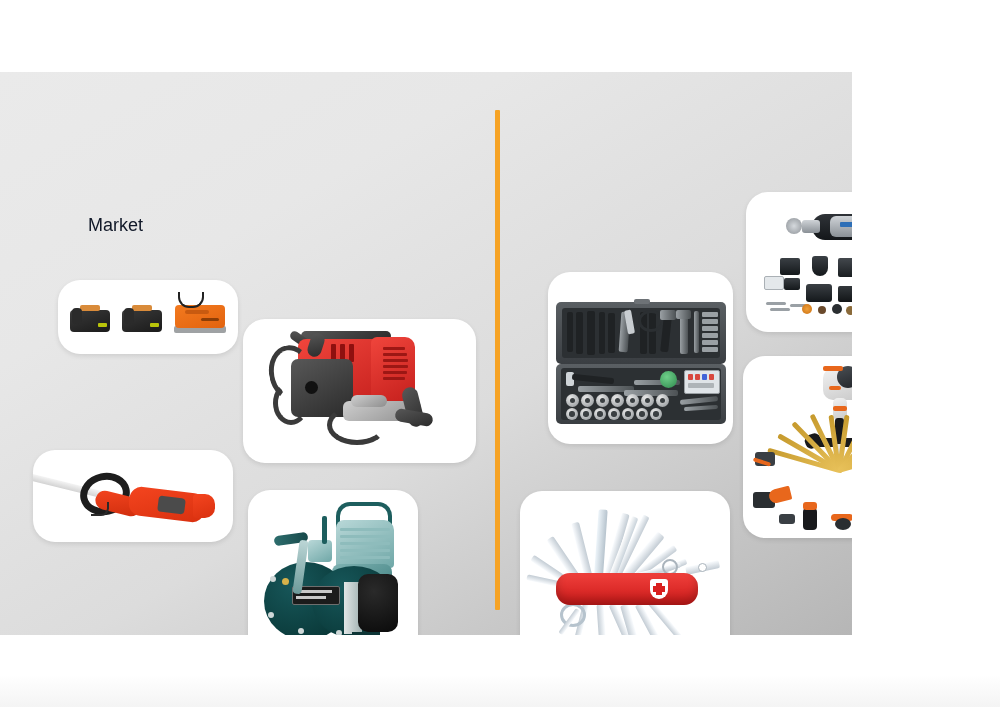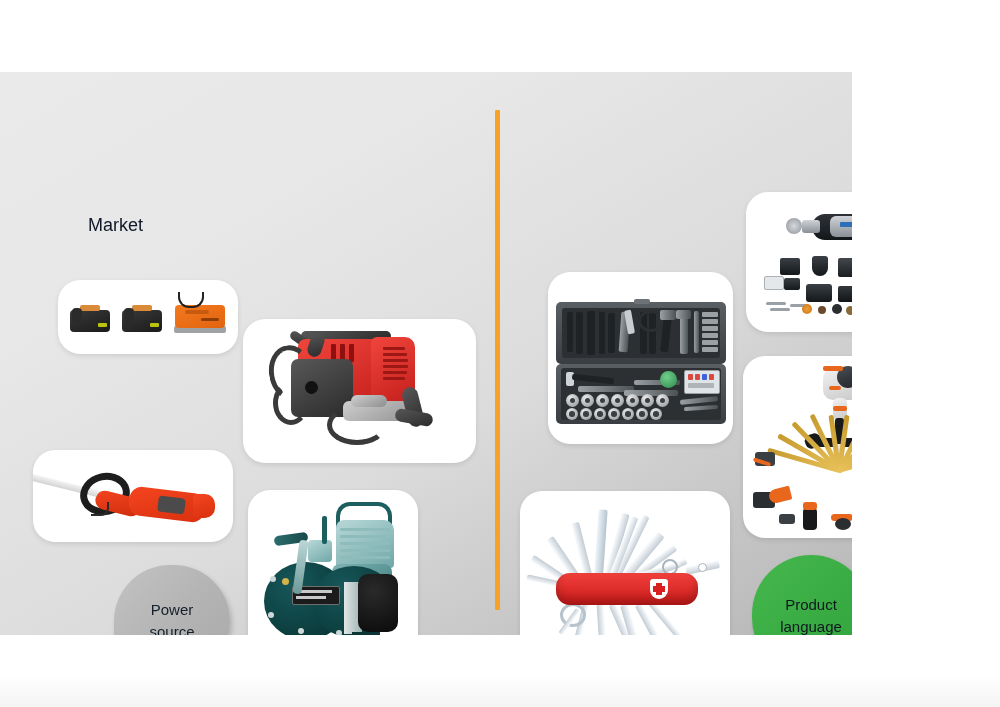--- a/index.html
+++ b/index.html
@@ -134,33 +134,21 @@
 
 <div id="page">
 
   <div id="slide">
 
     <div id="divider"></div>
 
     <div id="market-label">Market</div>
 
 
-    <div id="drop-power" class="drop">
-      <div class="dtxt">
-        <span>Power</span>
-        <span>source</span>
-      </div>
-    </div>
-
-    <div id="drop-product" class="drop">
-      <div class="dtxt">
-        <span>Product</span>
-        <span>language</span>
-      </div>
-    </div>
+
 
     <div class="card" style="left:58px;top:208px;width:180px;height:74px;">
       <div class="photo">
 
         <div class="bat" style="left:12px;top:30px;width:40px;height:22px;"></div>
         <div class="bat-top" style="left:22px;top:25px;width:20px;height:6px;"></div>
         <div class="bat-lbl" style="left:40px;top:43px;width:9px;height:4px;"></div>
         <div class="bat" style="left:14px;top:28px;width:10px;height:16px;background:#2b2b2b;"></div>
 
         <div class="bat" style="left:64px;top:30px;width:40px;height:22px;"></div>

